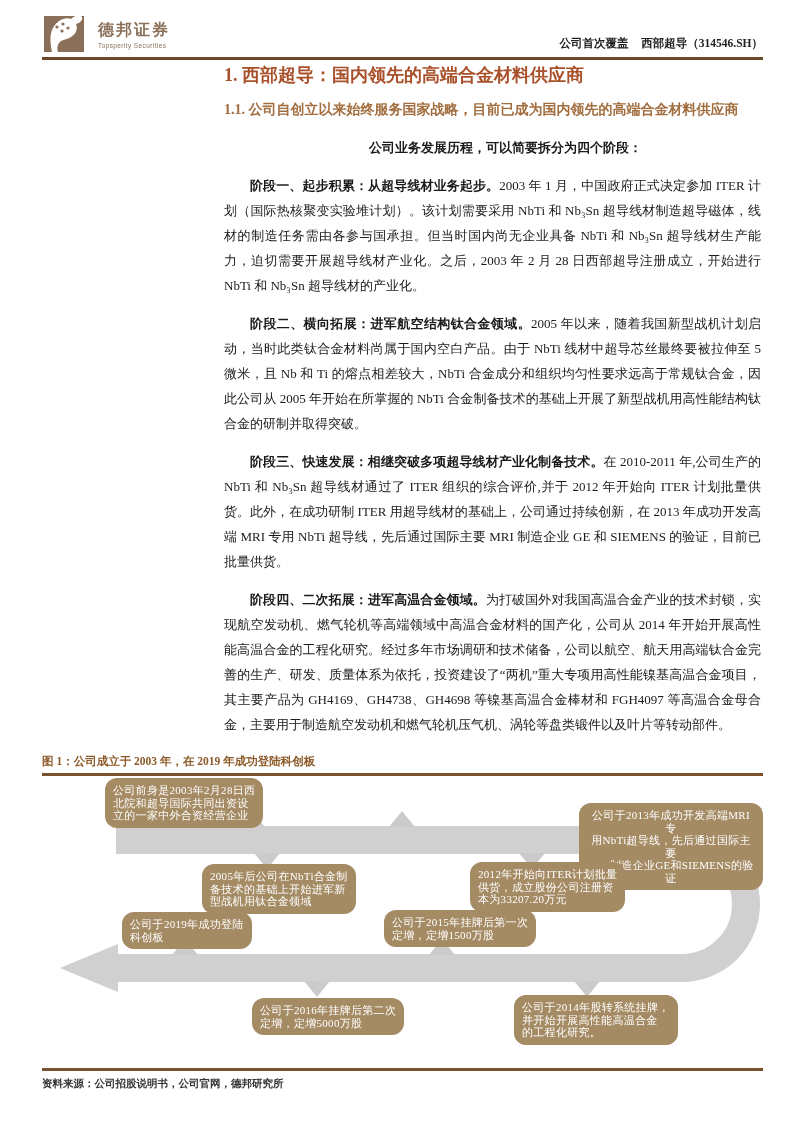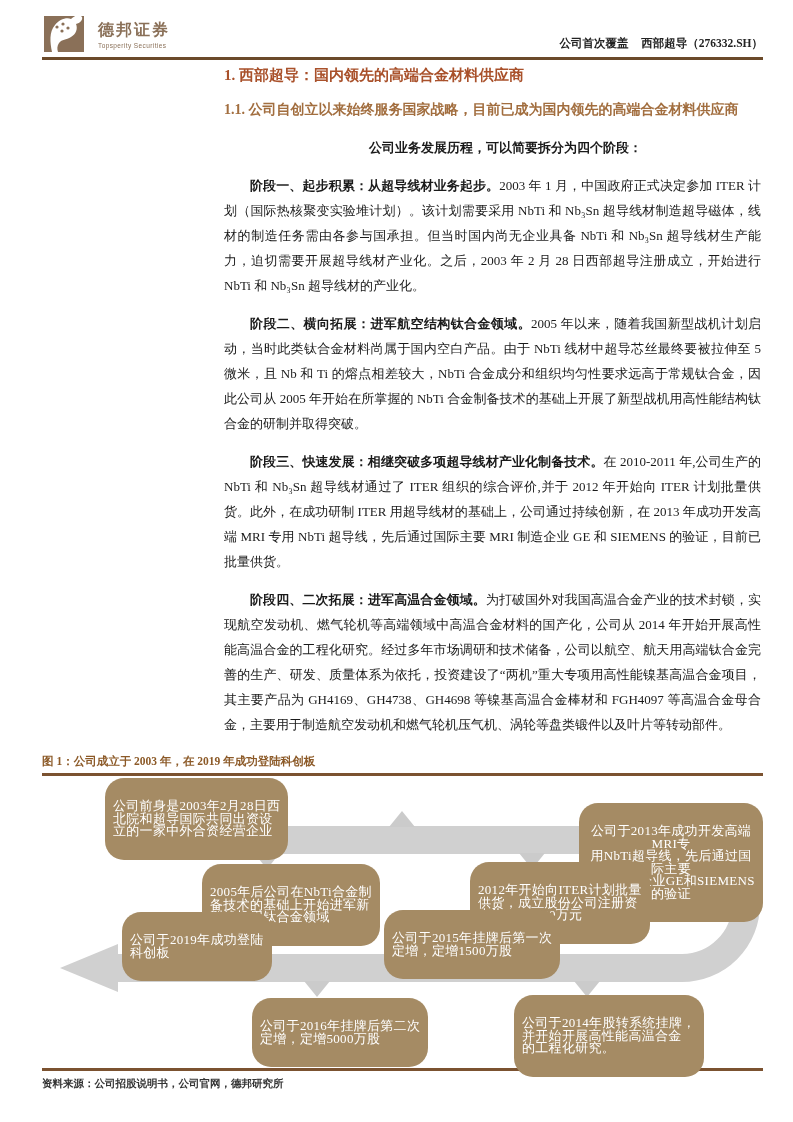--- a/index.html
+++ b/index.html
@@ -18,36 +18,36 @@
   .brand-cn{font-size:16px; font-weight:bold; color:#8a7058; letter-spacing:2px;
             font-family:"Liberation Sans",sans-serif;}
   .brand-en{font-size:6.5px; color:#8a7058; letter-spacing:.4px;
             font-family:"Liberation Sans",sans-serif; margin-top:1px;}
   .hdr-right{padding-top:24px; font-size:11.5px; font-weight:bold; color:#222;}
   .hdr-right span{margin-left:10px;}
   .hdr-rule{position:absolute; left:42px; right:30px; top:57px; height:3px; background:#6b4a2a;}
 
   
   .content{position:absolute; left:224px; top:62px; width:537px;}
-  h1.sec{margin:0 0 10px 0; font-size:15px; line-height:26px; font-weight:bold; color:#a9512b;}
+  h1.sec{margin:0 0 10px 0; font-size:18px; line-height:26px; font-weight:bold; color:#a9512b;}
   h2.sec{margin:0 0 14px 0; font-size:14px; line-height:23px; font-weight:bold; color:#a26e3f;}
   p.intro{margin:14px 0 4px 0; font-size:13px; line-height:25px; font-weight:bold; text-indent:2em;text-align:center;}
   p.para{margin:13px 0; font-size:13px; line-height:25px; text-align:justify; text-indent:2em;}
   p.para b{font-weight:bold;}
 
   
   .figure{position:absolute; left:42px; right:30px; top:754px;}
   .fig-title{font-size:11.5px; font-weight:bold; color:#8c5a28; margin-bottom:4px;}
   .fig-rule{height:3px; background:#7b5230;}
   .diagram{position:relative; width:721px; height:292px;}
   .diagram svg{position:absolute; left:0; top:0;}
   .callout{
     position:absolute; background:#a58b64; color:#fff;
-    border-radius:19px; padding:22px 8px;
-    font-size:13px; line-height:12.5px; white-space:pre-line; letter-spacing:.3px;
+    border-radius:12px; padding:6px 8px;
+    font-size:11px; line-height:12.5px; white-space:pre-line; letter-spacing:.3px;
   }
   .callout.center{text-align:center;}
   .fig-src{margin-top:6px; font-size:10.5px; font-weight:bold; color:#333;}
 </style>
 </head>
 <body>
 
 <div class="page">
 
   <div class="hdr">
@@ -63,21 +63,21 @@
           <circle cx="26" cy="16" r="1.6" fill="#8a7058"></circle>
         </svg>
       </div>
       <div class="brand-text">
         <div class="brand-cn">德邦证券</div>
         <div class="brand-en">Topsperity Securities</div>
       </div>
     </div>
     <div class="hdr-right">
       <span>公司首次覆盖</span>
-      <span>西部超导（276332.SH）</span>
+      <span>西部超导（314546.SH）</span>
     </div>
   </div>
   <div class="hdr-rule"></div>
 
   <div class="content">
     <h1 class="sec">1. 西部超导：国内领先的高端合金材料供应商</h1>
     <h2 class="sec">1.1. 公司自创立以来始终服务国家战略，目前已成为国内领先的高端合金材料供应商</h2>
     <p class="intro">公司业务发展历程，可以简要拆分为四个阶段：</p>
 
     <p class="para"><b>阶段一、起步积累：从超导线材业务起步。</b><span>2003 年 1 月，中国政府正式决定参加 ITER 计划（国际热核聚变实验堆计划）。该计划需要采用 NbTi 和 Nb₃Sn 超导线材制造超导磁体，线材的制造任务需由各参与国承担。但当时国内尚无企业具备 NbTi 和 Nb₃Sn 超导线材生产能力，迫切需要开展超导线材产业化。之后，2003 年 2 月 28 日西部超导注册成立，开始进行 NbTi 和 Nb₃Sn 超导线材的产业化。</span></p>

